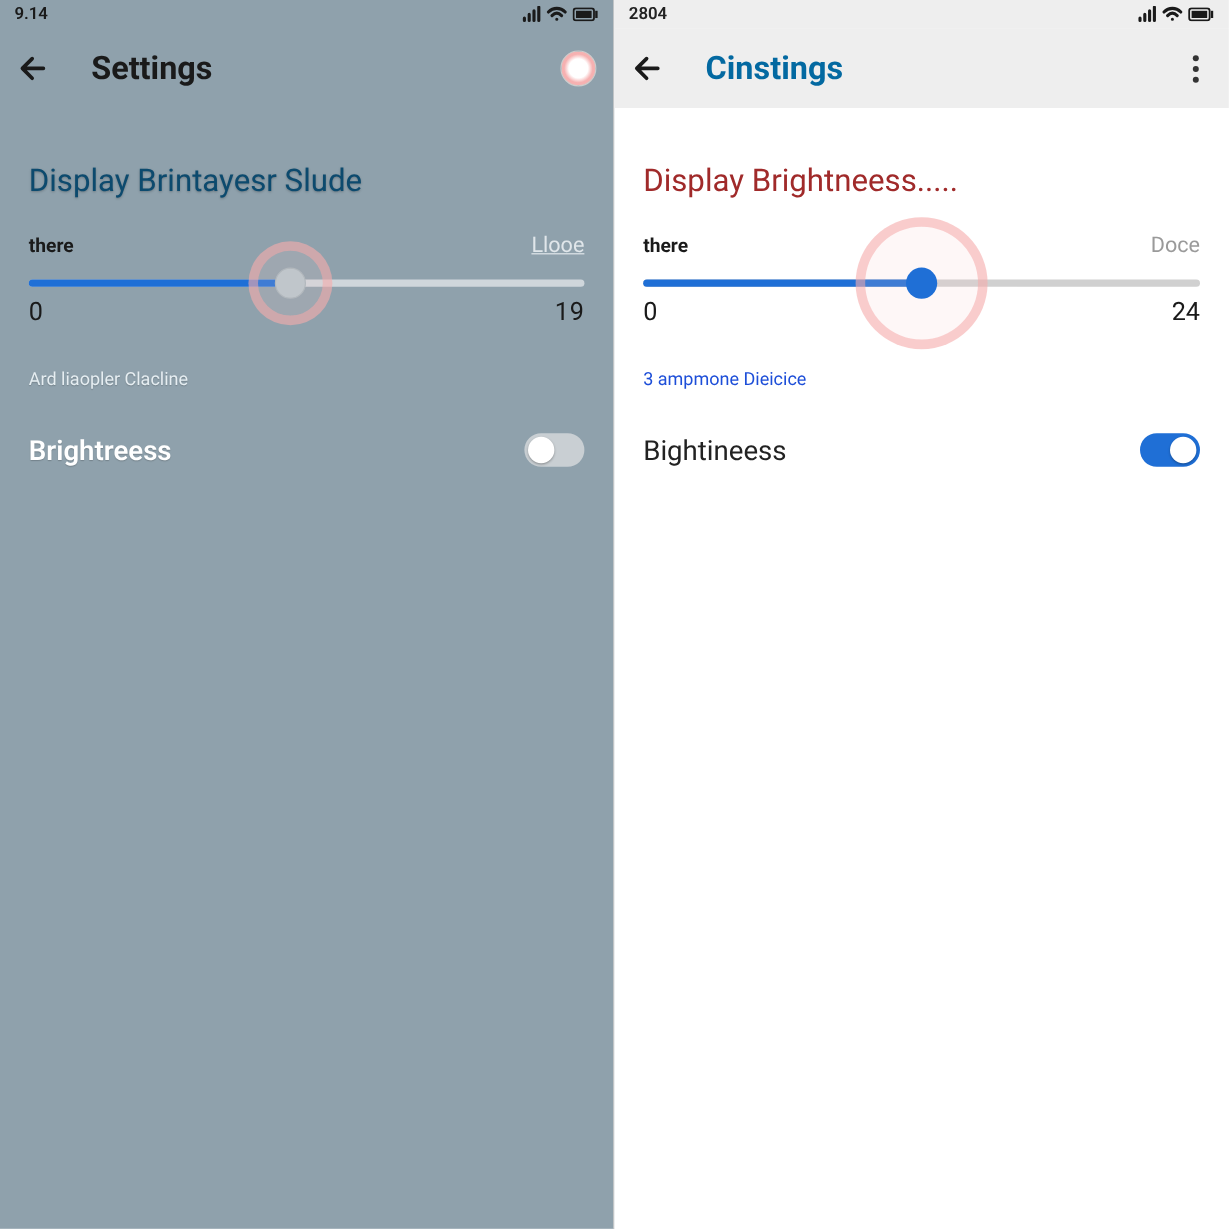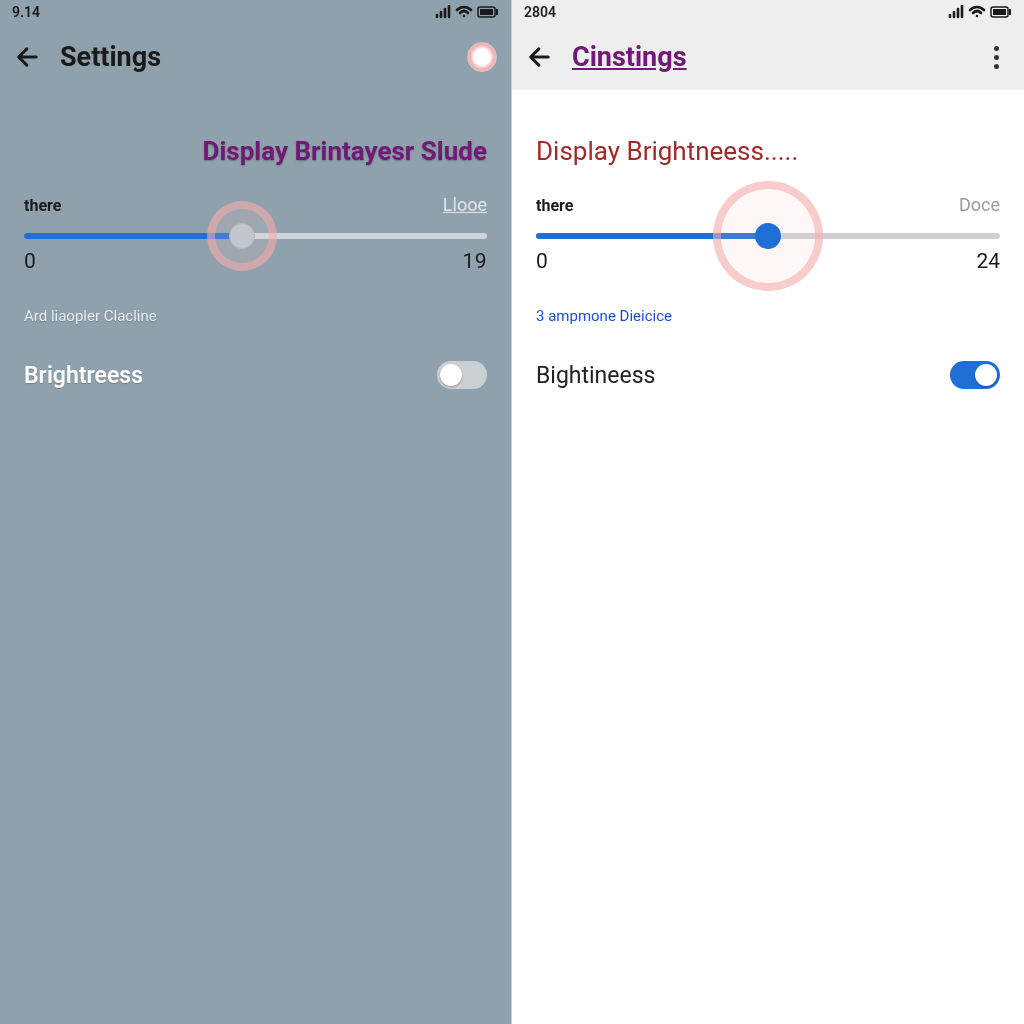--- a/index.html
+++ b/index.html
@@ -8,35 +8,35 @@
 .pane-left { background: #8fa1ac; border-right: 1px solid #ccc; }
 .pane-right { background: #fff; }
 
 
 .status { height: 24px; display: flex; justify-content: space-between; align-items: center; padding: 0 12px; font-size: 14px; font-weight: 600; gap: 40px; }
 .pane-left .status { color: #1a1a1a; }
 .pane-right .status { background: #eee; color: #222; }
 .status-icons { display: flex; gap: 4px; align-items: center; }
 
 
-.header { height: 66px; display: flex; align-items: center; padding: 0 14px; gap: 18px; }
+.header { height: 66px; display: flex; align-items: center; padding: 0 14px; gap: 34px; }
 .pane-left .header { background: transparent; }
 .pane-right .header { background: #eee; }
 .back-arrow { width: 28px; height: 28px; cursor: pointer; }
 .header-title { font-size: 27px; font-weight: 700; flex: 1; }
 .pane-left .header-title { color: #1a1a1a; }
-.pane-right .header-title { color: #701a75; text-decoration: underline; }
+.pane-right .header-title { color: #0369a1; }
 .avatar { width: 30px; height: 30px; border-radius: 50%; background: radial-gradient(circle, #fff 40%, #f6b1b1 60%); border: 1px solid #ccc; cursor: pointer; }
 .more-dots { width: 28px; height: 28px; display: flex; flex-direction: column; justify-content: center; align-items: center; gap: 4px; cursor: pointer; }
 .more-dots span { width: 5px; height: 5px; border-radius: 50%; background: #333; }
 
 
 .content { padding: 22px 24px; }
 .section-title { font-size: 26px; font-weight: 500; margin-top: 24px; margin-bottom: 28px; }
-.pane-left .section-title { color: #701a75; text-shadow: 0 1px 2px rgba(0,0,0,.25); font-weight: 700; text-align: right; }
+.pane-left .section-title { color: #0c4a6e; text-shadow: 0 1px 2px rgba(0,0,0,.25); font-weight: 400; }
 .pane-right .section-title { color: #a02a2a; font-weight: 400; }
 
 
 .slider-labels { display: flex; justify-content: space-between; align-items: baseline; margin-bottom: 8px; }
 .slider-label-left { font-size: 16px; font-weight: 700; }
 .pane-left .slider-label-left { color: #1a1a1a; }
 .pane-right .slider-label-left { color: #1a1a1a; }
 .slider-label-right { font-size: 18px; }
 .pane-left .slider-label-right { color: #e0e6ea; text-decoration: underline; }
 .pane-right .slider-label-right { color: #9a9a9a; }

